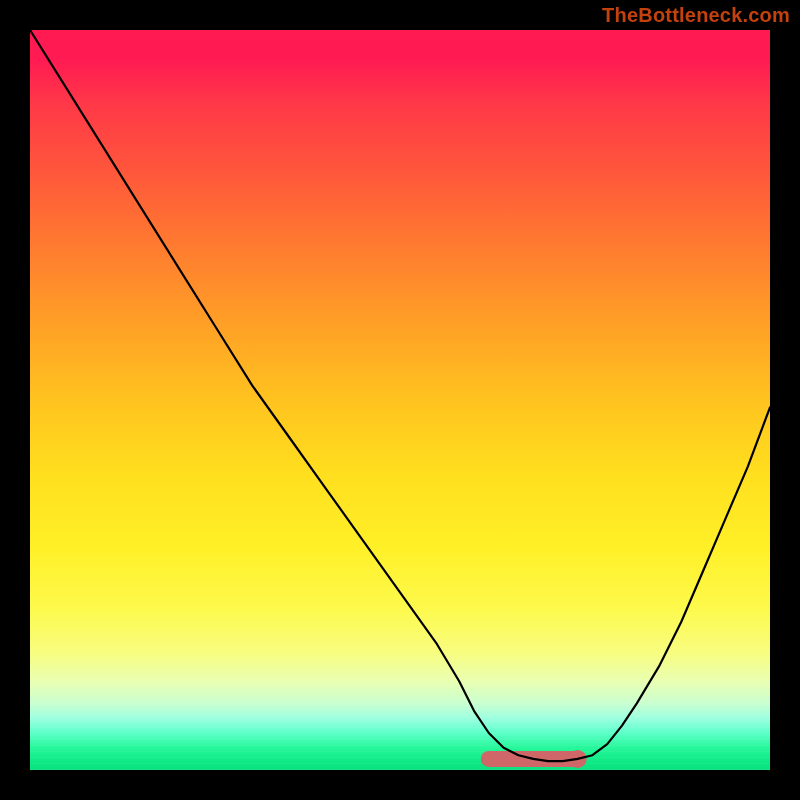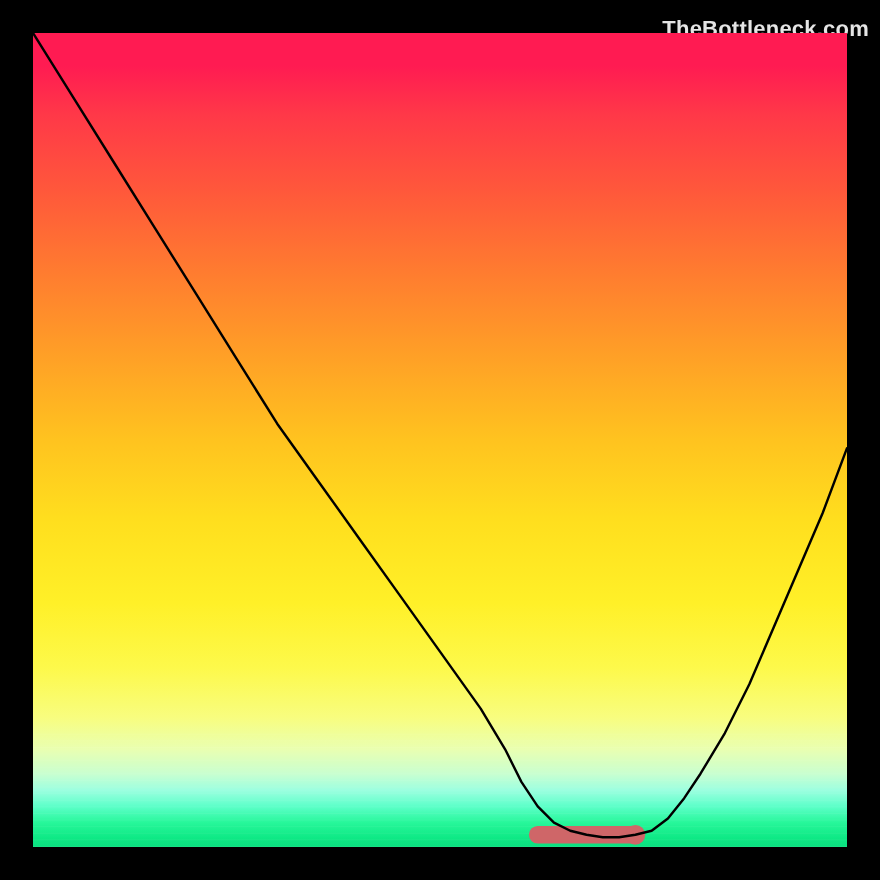--- a/index.html
+++ b/index.html
@@ -54,24 +54,24 @@
   
   .band {
     position: absolute;
     left: 0;
     right: 0;
     height: 1px;
     background: rgba(255,255,255,0.05);
   }
   .watermark {
     position: absolute;
-    top: 16px;
+    top: 4px;
     right: 10px;
     font: 600 20px Arial, Helvetica, sans-serif;
-    color: #e5e5e5;
+    color: #c2410c;
     letter-spacing: 0.2px;
     user-select: none;
   }
   svg.curve {
     position: absolute;
     inset: 0;
     width: 100%;
     height: 100%;
   }
   .curve-path {

